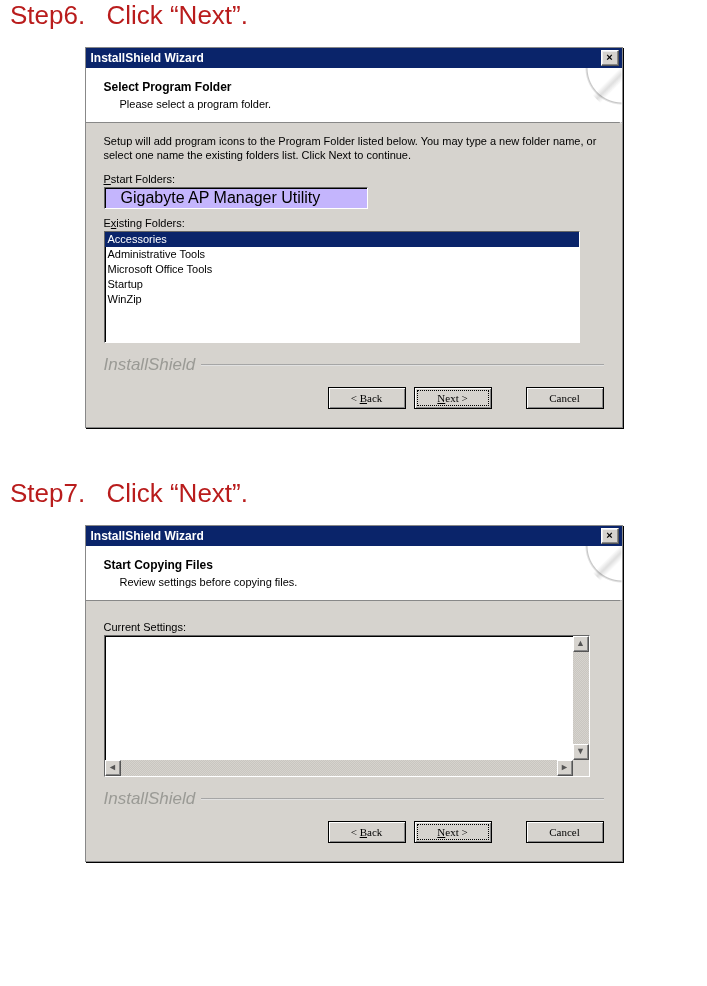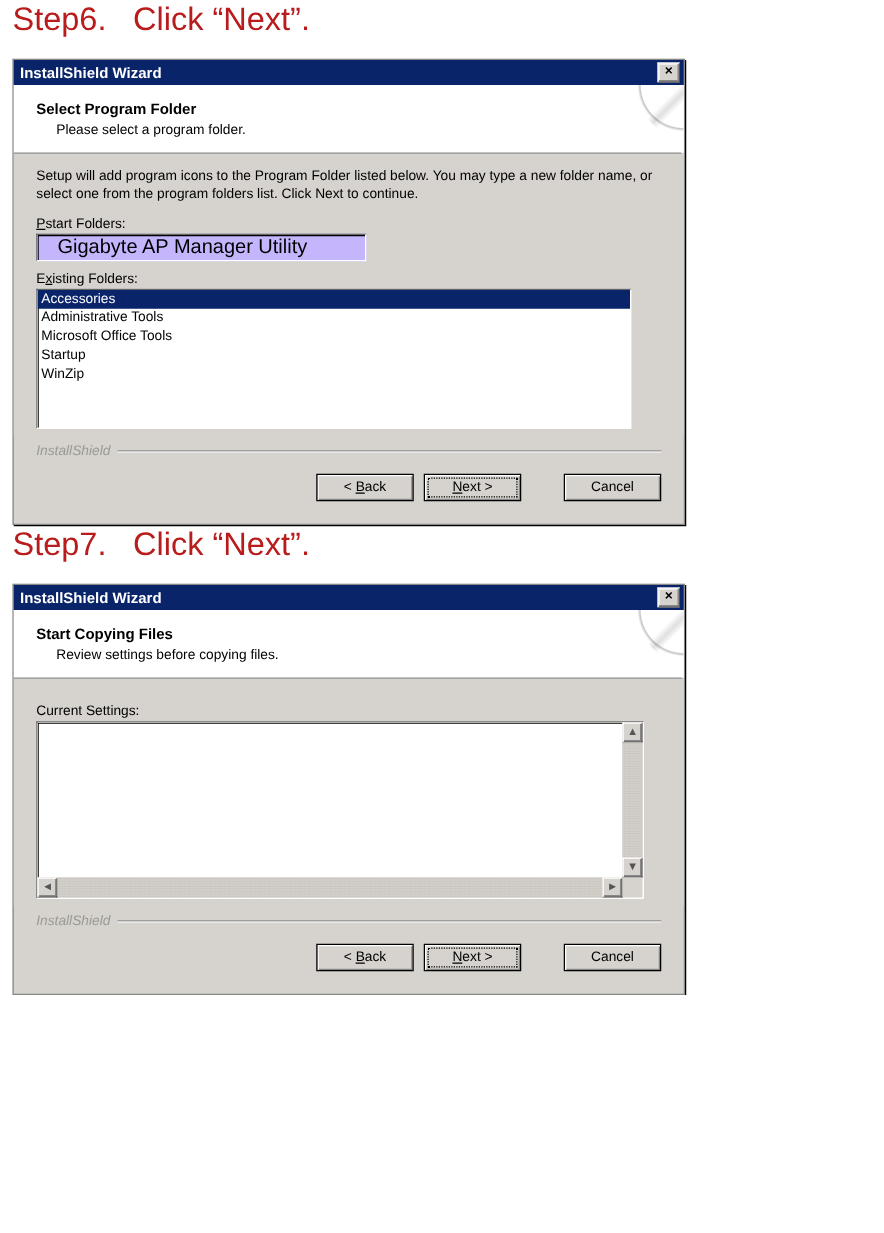--- a/index.html
+++ b/index.html
@@ -14,21 +14,22 @@
     padding: 0 10px;
   }
   .step-caption {
     font-size: 26px;
     color: #b91c1c;
     margin: 0 0 16px 0;
   }
   .step-caption .stepno { margin-right: 14px; }
   .screenshot-wrap {
     display: flex;
-    justify-content: flex-start;
+    justify-content: center;
+    margin-bottom: 50px;
   }
   .dialog {
     width: 536px;
     background: #d6d3ce;
     border: 1px solid #888;
     box-shadow: 1px 1px 0 #000;
     font-family: Tahoma, Arial, sans-serif;
     font-size: 11px;
     color: #000;
   }
@@ -136,21 +137,21 @@
     color: #fff;
   }
   .footer-sep {
     display: flex;
     align-items: center;
     padding: 0 18px;
     margin-top: 6px;
   }
   .footer-sep .brand {
     color: #9a9a95;
-    font-size: 11px;
+    font-size: 17px;
     font-style: italic;
     margin-right: 6px;
   }
   .footer-sep .line {
     flex: 1;
     height: 2px;
     background: linear-gradient(#888, #fff);
   }
   .button-row {
     display: flex;
@@ -158,21 +159,21 @@
     gap: 8px;
     padding: 12px 18px 18px 18px;
   }
   .winbtn {
     min-width: 78px;
     height: 22px;
     background: #d6d3ce;
     border: 1px solid #000;
     box-shadow: inset 1px 1px 0 #fff, inset -1px -1px 0 #888;
     font-size: 11px;
-    font-family: Liberation Sans, sans-serif;
+    font-family: Liberation Serif, serif;
     padding: 0 10px;
     cursor: pointer;
   }
   .winbtn.default {
     outline: 1px dotted #000;
     outline-offset: -4px;
   }
   .btn-gap { width: 18px; }
   
   .textarea-box {
@@ -237,21 +238,21 @@
         <div class="close-btn">×</div>
       </div>
 
       <div class="header-panel">
         <div class="page-curl"></div>
         <div class="main-title">Select Program Folder</div>
         <div class="subtitle">Please select a program folder.</div>
       </div>
 
       <div class="body-panel">
-        <div class="instr">Setup will add program icons to the Program Folder listed below.  You may type a new folder name, or select one from the program folders list.  Click Next to continue.</div>
+        <div class="instr">Setup will add program icons to the Program Folder listed below.  You may type a new folder name, or select one name the existing folders list.  Click Next to continue.</div>
 
         <div class="field-label"><span class="underline">P</span><span>start Folders:</span></div>
         <input class="text-input" type="text" value="Gigabyte AP Manager Utility" style="">
 
         <div class="field-label">E<span class="underline">x</span><span>isting Folders:</span></div>
 
         <div class="listbox" id="step6-listbox">
             <div class="item selected">Accessories</div>
             <div class="item">Administrative Tools</div>
             <div class="item">Microsoft Office Tools</div>

